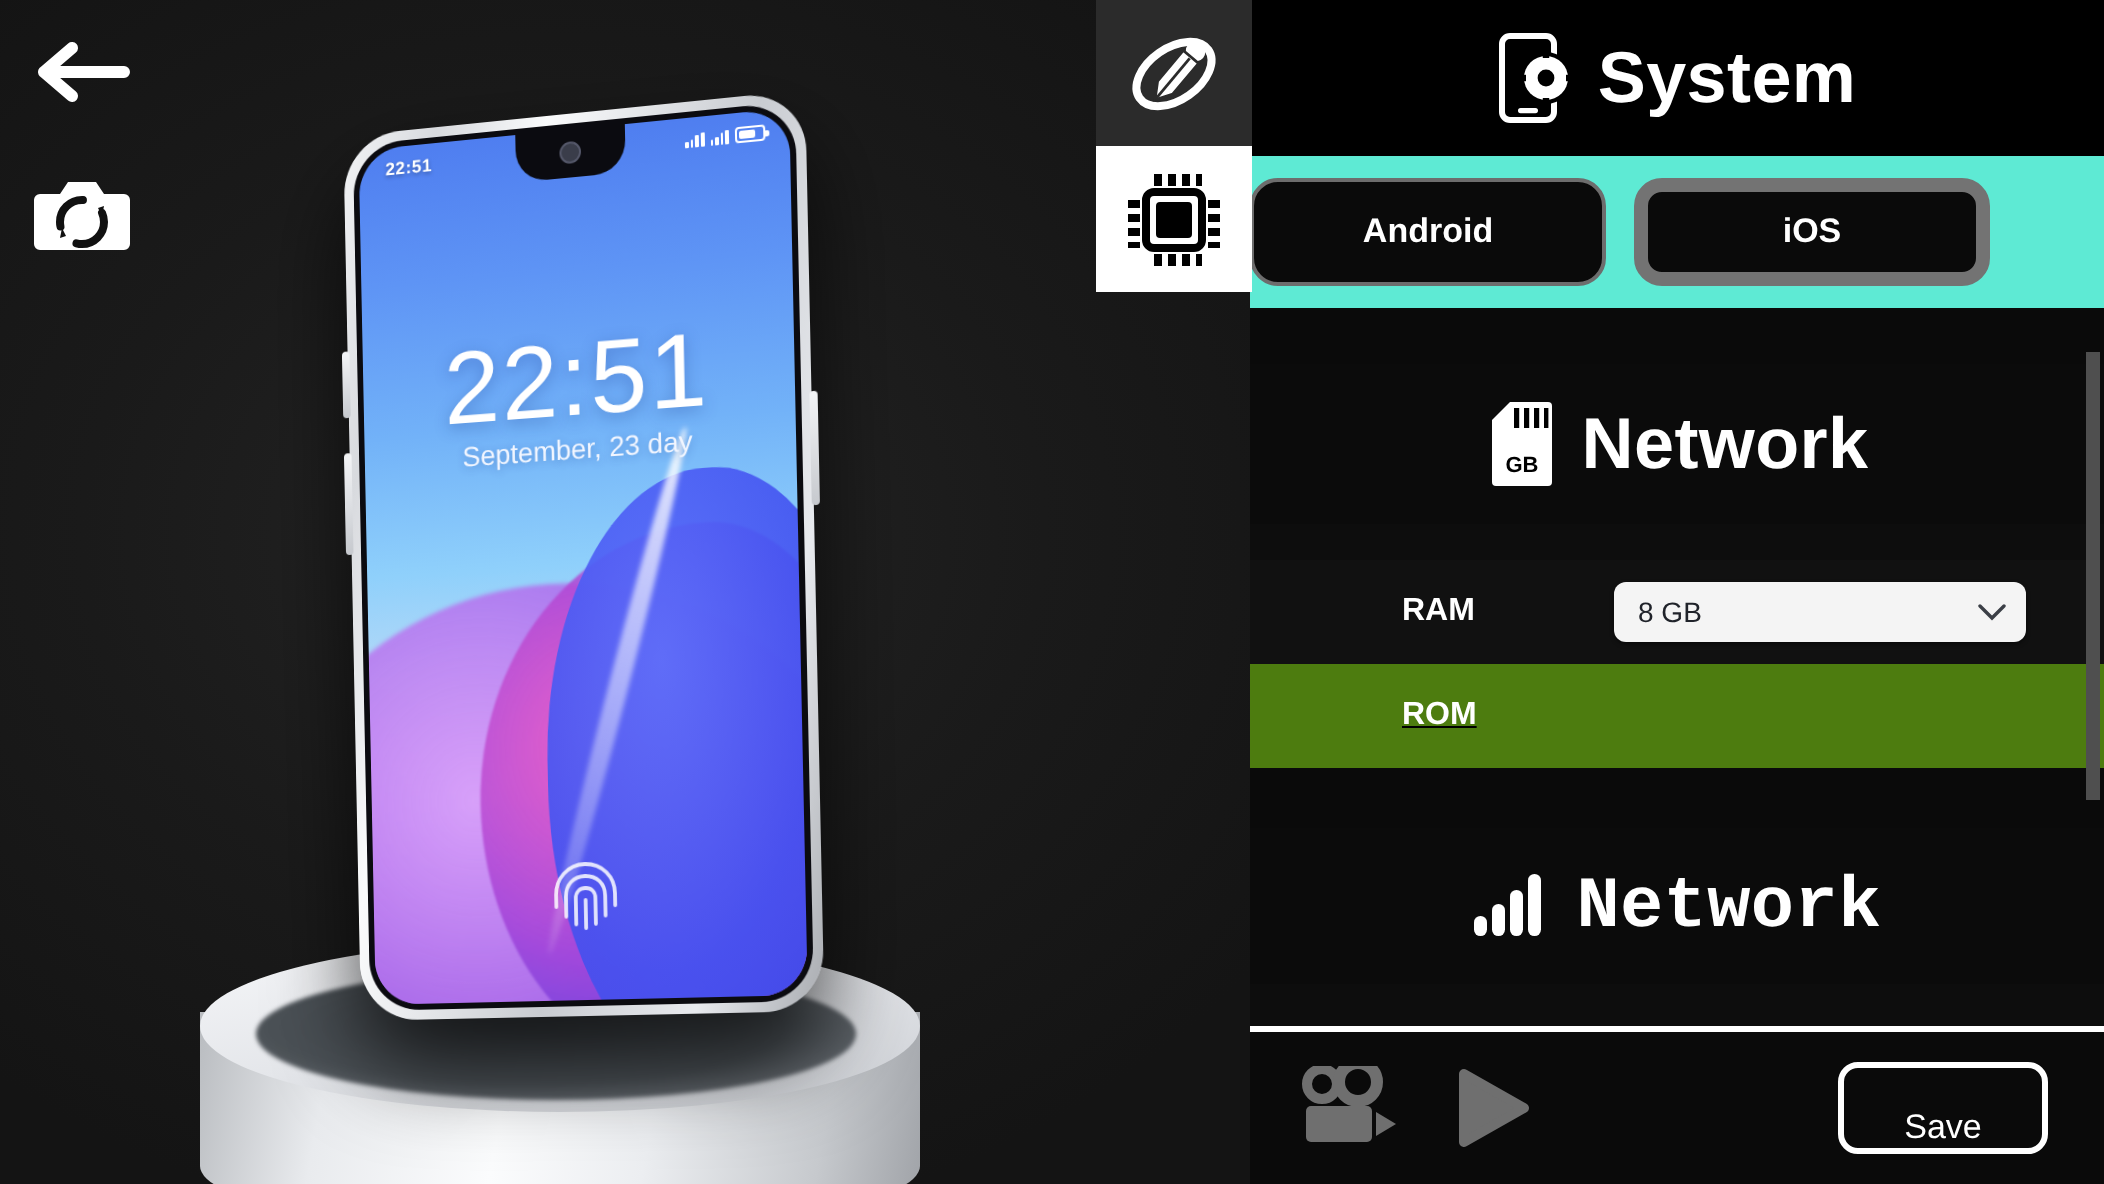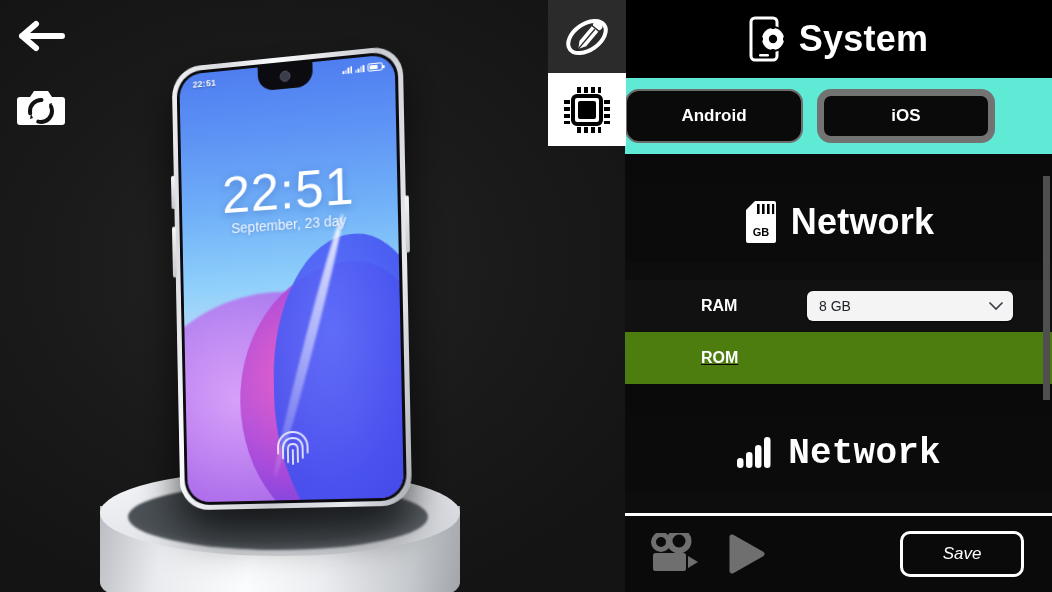--- a/index.html
+++ b/index.html
@@ -312,28 +312,27 @@
     display: flex; align-items: center;
   }
   .bb-icon {
     display: flex; align-items: center; justify-content: center;
     cursor: pointer;
   }
   .bb-rec { margin-left: 22px; width: 58px; height: 46px; }
   .bb-play { margin-left: 14px; width: 52px; height: 48px; }
   .save-btn {
     margin-left: auto; margin-right: 28px;
-    width: 124px; height: 46px;
+    width: 105px; height: 46px;
     border: 3px solid #ffffff;
     border-radius: 10px;
     background: #0a0a0a;
-    display: flex; align-items: center; justify-content: center;
+    display: flex; align-items: flex-end; justify-content: center;
     font-size: 17px; color: #ffffff;
     cursor: pointer;
-    font-style: italic;
   }
 </style>
 </head>
 <body>
 
 <div id="app">
 
   <div class="viewport">
     <div class="viewport-vignette"></div>
 

